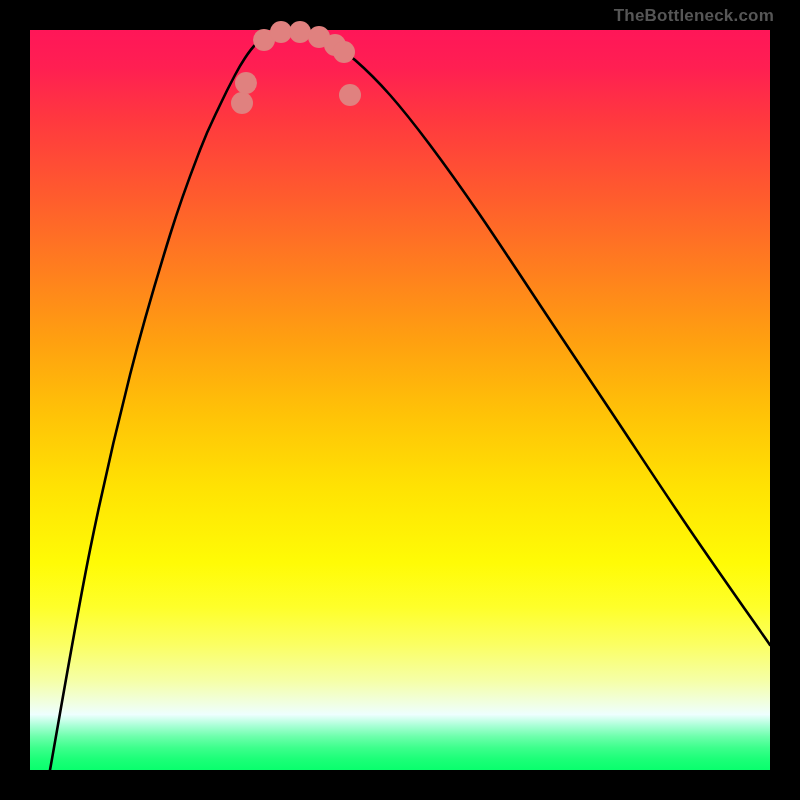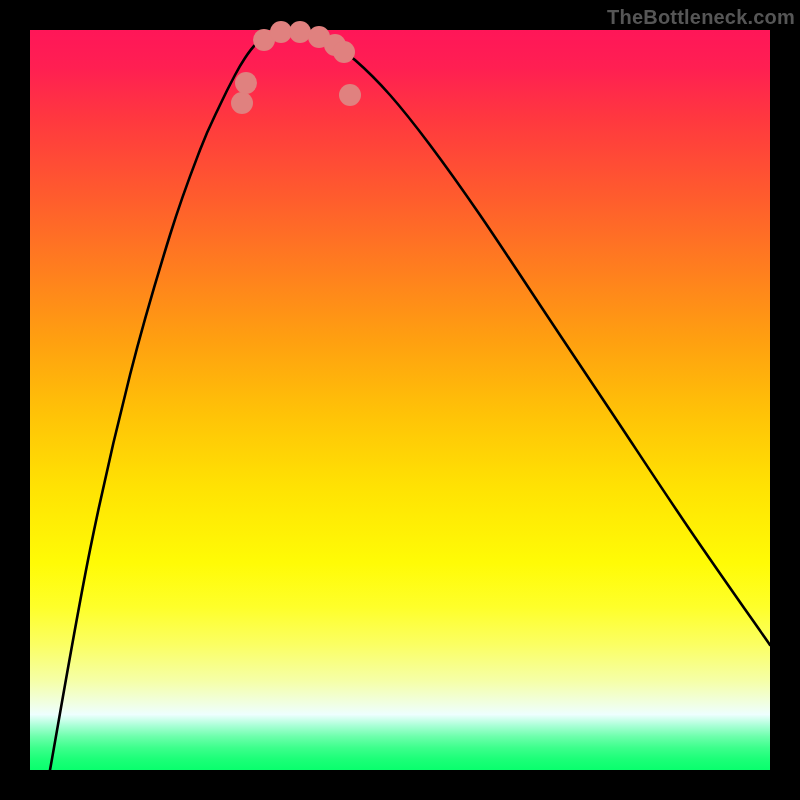--- a/index.html
+++ b/index.html
@@ -33,23 +33,23 @@
       #a9ffd6 94%,
       #6cffab 95.5%,
       #3dff8c 97%,
       #1cff78 98.5%,
       #09ff6d 100%
     );
   }
   .watermark {
     position: absolute;
     top: 6px;
-    right: 5px;
+    right: 26px;
     font-family: Arial, Helvetica, sans-serif;
-    font-size: 20px;
+    font-size: 17px;
     font-weight: 600;
     color: #565656;
     letter-spacing: 0.2px;
     user-select: none;
   }
   svg.curve {
     position: absolute;
     left: 0;
     top: 0;
     width: 740px;

